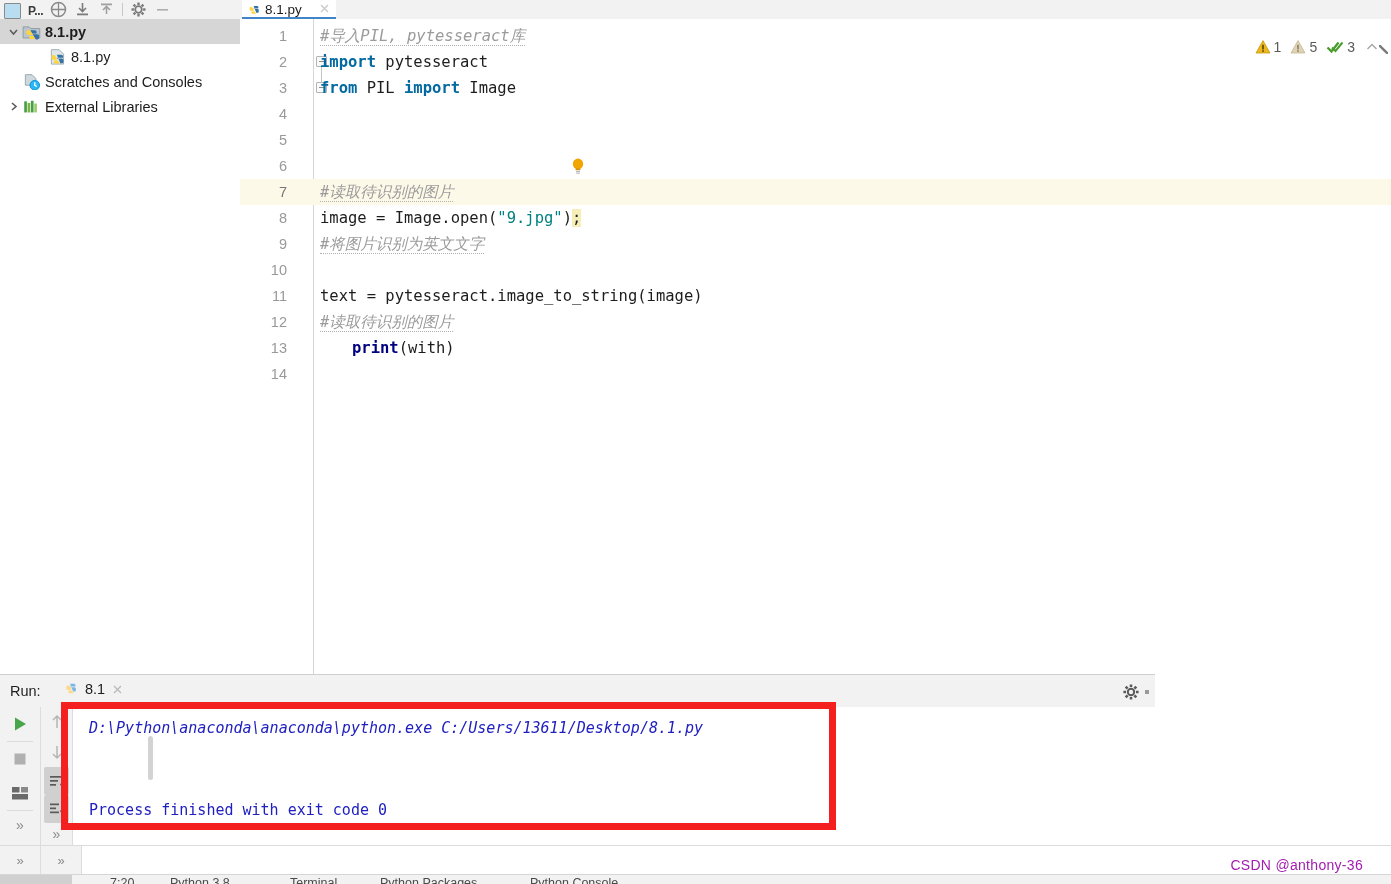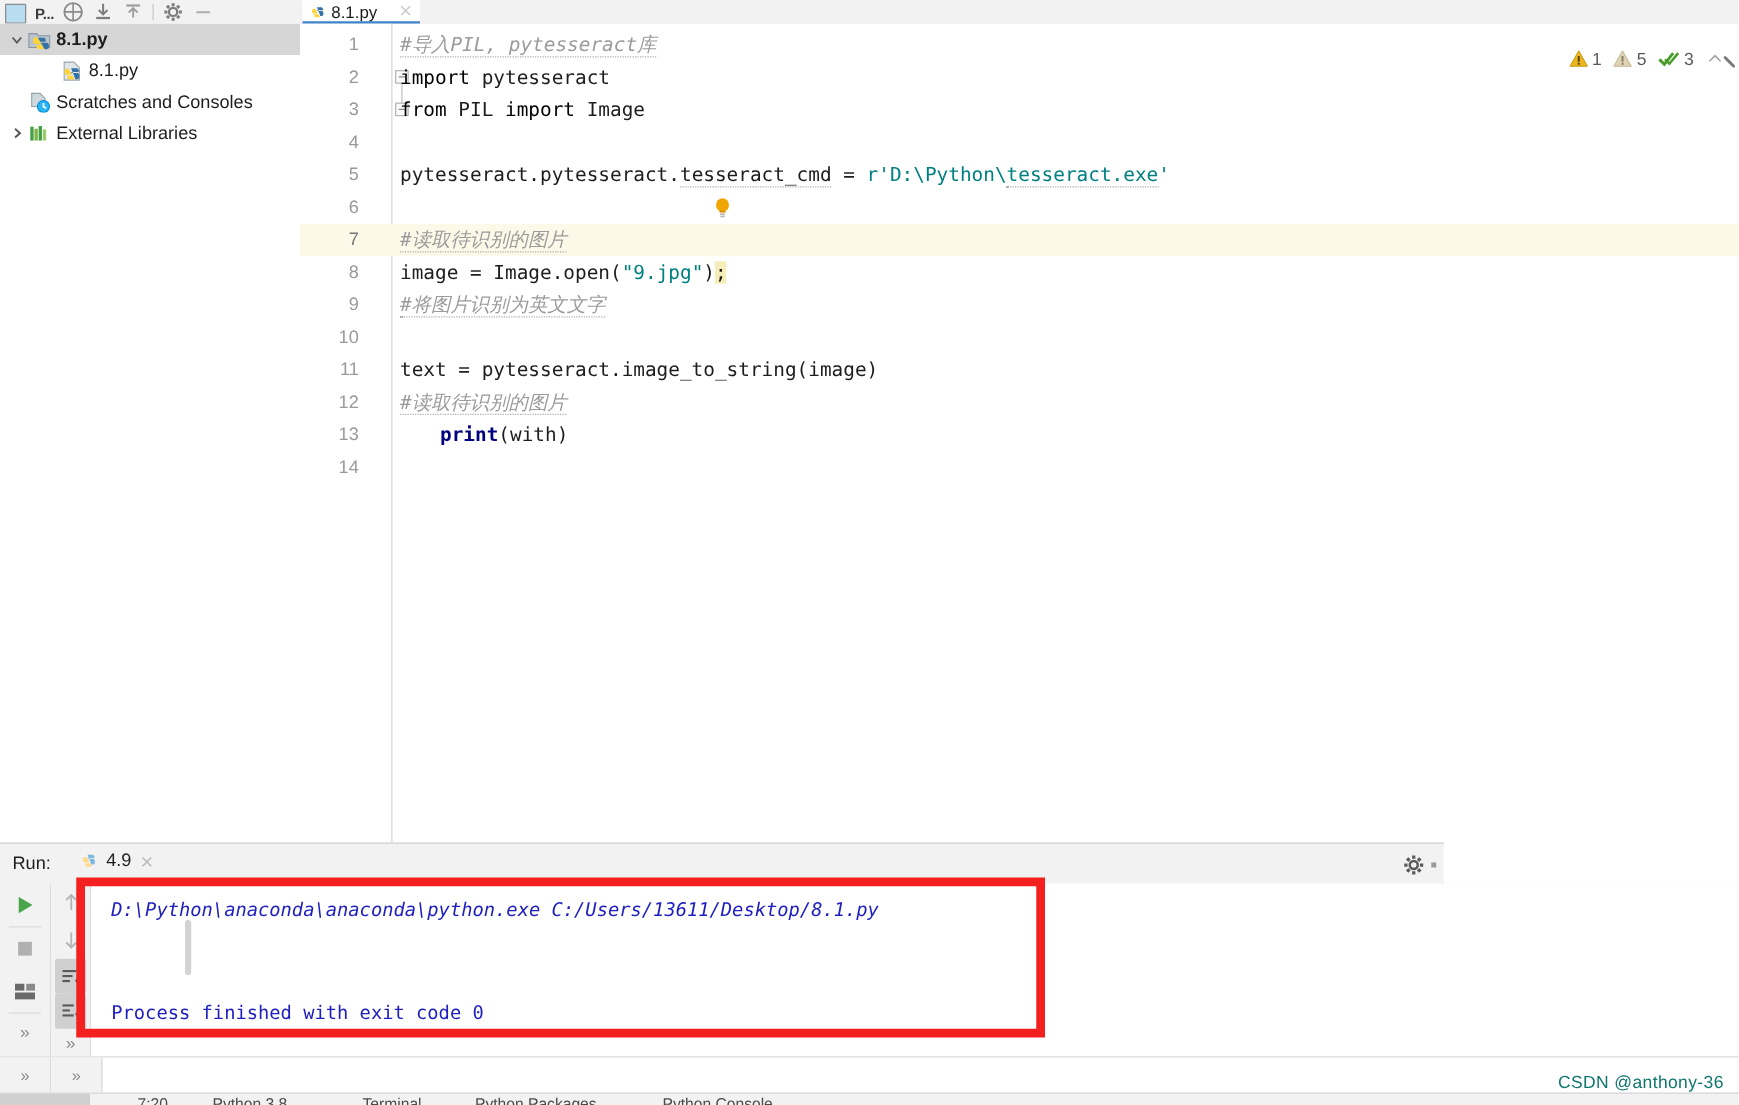--- a/index.html
+++ b/index.html
@@ -73,21 +73,21 @@
     font-family:"DejaVu Sans Mono","Liberation Mono",monospace;font-size:15.5px;
   }
   .ln .num{
     position:absolute;left:0;top:0;width:47px;text-align:right;
     color:#999999;font-size:14.5px;font-family:"Liberation Sans",sans-serif;
   }
   .ln .code{position:absolute;left:80px;top:0;}
   .ln.cur{background:#fdf9e9;}
   .ln.cur .num{color:#777777;}
 
-  .hl-kw{color:#000000;font-weight:normal;}
+  .hl-kw{color:#0369a1;font-weight:bold;}
   .hl-str{color:#008080;}
   .hl-cmt{color:#9b9b9b;font-style:italic;}
   .hl-fn{color:#000080;font-weight:bold;margin-left:32px;}
   .hl-def{color:#1d1d1d;}
   .warn-u{border-bottom:1px dotted #b0b0b0;}
   .semi-hl{background:#f5eeb8;color:#1d1d1d;}
 
   
   .fold{position:absolute;left:76px;width:11px;height:11px;box-sizing:border-box;
         border:1px solid #b4b4b4;background:#fafafa;border-radius:1px;}
@@ -163,21 +163,21 @@
   .sb-grip{position:absolute;left:0;top:0;width:72px;height:9px;background:#d0d0d0;}
 
   
   .redbox{
     position:absolute;left:61px;top:702px;width:775px;height:128px;
     border:7px solid #f42020;box-sizing:border-box;pointer-events:none;
   }
 
   
   .watermark{
-    position:absolute;right:12px;top:857px;font-size:14px;color:#0f766e;
+    position:absolute;right:28px;top:857px;font-size:14px;color:#a21caf;
     font-family:"Liberation Sans",sans-serif;letter-spacing:.3px;text-align:right;
   }
 </style>
 </head>
 <body>
 
 <div class="app">
 
   <div class="toolbar">
     <div class="tb-ico">
@@ -300,21 +300,21 @@
     <div class="gutter-pad"></div>
     <div class="gutter"></div>
 
     <div class="fold-line" style="top:40px;height:26px;"></div>
 
     <div class="lines" id="code-lines">
         <div class="ln"><span class="num">1</span><span class="code"><span class="hl-cmt warn-u">#导入PIL, pytesseract库</span></span></div>
         <div class="ln"><span class="num">2</span><span class="fold" style="top: 7px;"></span><span class="code"><span class="hl-kw">import</span><span class="hl-def"> pytesseract</span></span></div>
         <div class="ln"><span class="num">3</span><span class="fold" style="top: 7px;"></span><span class="code"><span class="hl-kw">from</span><span class="hl-def"> PIL </span><span class="hl-kw">import</span><span class="hl-def"> Image</span></span></div>
         <div class="ln"><span class="num">4</span><span class="code"></span></div>
-        <div class="ln"><span class="num">5</span><span class="code"><span class="hl-def">pytesseract.pytesseract.</span><span class="hl-def warn-u">tesseract_cmd</span><span class="hl-def"> = </span><span class="hl-str">r'D:\Python\</span><span class="hl-str warn-u">tesseract.exe</span><span class="hl-str">'</span></span></div>
+        <div class="ln"><span class="num">5</span></div>
         <div class="ln"><span class="num">6</span><span class="bulb" style="top: 4px;"><svg viewBox="0 0 16 18">
               <ellipse cx="8" cy="7" rx="5.2" ry="5.4" fill="#f0a500"></ellipse>
               <rect x="5.6" y="11.6" width="4.8" height="1.5" fill="#d89000"></rect>
               <rect x="6" y="13.8" width="4" height="1.3" fill="#b8b8b8"></rect>
               <rect x="6.3" y="15.6" width="3.4" height="1.2" fill="#b8b8b8"></rect>
             </svg></span><span class="code"></span></div>
         <div class="ln cur"><span class="num">7</span><span class="code"><span class="hl-cmt warn-u">#读取待识别的图片</span></span></div>
         <div class="ln"><span class="num">8</span><span class="code"><span class="hl-def">image = Image.open(</span><span class="hl-str">"9.jpg"</span><span class="hl-def">)</span><span class="semi-hl">;</span></span></div>
         <div class="ln"><span class="num">9</span><span class="code"><span class="hl-cmt warn-u">#将图片识别为英文文字</span></span></div>
         <div class="ln"><span class="num">10</span><span class="code"></span></div>
@@ -371,21 +371,21 @@
 
   <div class="runhead">
     <div class="run-lbl">Run:</div>
     <div class="run-tab">
       <span style="width:16px;height:16px;display:block;">
         <svg viewBox="0 0 16 16">
           <path d="M8.5 3h4a1.5 1.5 0 011.5 1.5v1.2H8.6v.7h4.3a1.5 1.5 0 011.5 1.5v1.4a1.5 1.5 0 01-1.5 1.5h-1.3" fill="#7ab8e0" transform="translate(-1.5,-0.2)"></path>
           <path d="M10 12H6.2a1.5 1.5 0 01-1.5-1.5V9.3H8.3v-.7H4.2a1.5 1.5 0 01-1.5-1.5V5.7a1.5 1.5 0 011.5-1.5h1.3" fill="#ffd98a" transform="translate(0.6,0.3)"></path>
         </svg>
       </span>
-      <span class="run-tab-lbl">4.9</span>
+      <span class="run-tab-lbl">8.1</span>
       <span style="width:13px;height:13px;display:block;opacity:.4;">
         <svg viewBox="0 0 13 13">
             <path d="M3 3 L10 10 M10 3 L3 10" stroke="#666" stroke-width="1.3"></path>
           </svg>
       </span>
     </div>
     <div class="gear">
       <svg viewBox="0 0 18 18">
           <circle cx="9" cy="9" r="3.2" fill="none" stroke="#5a5a5a" stroke-width="2"></circle>
           <g stroke="#5a5a5a" stroke-width="2.6">

